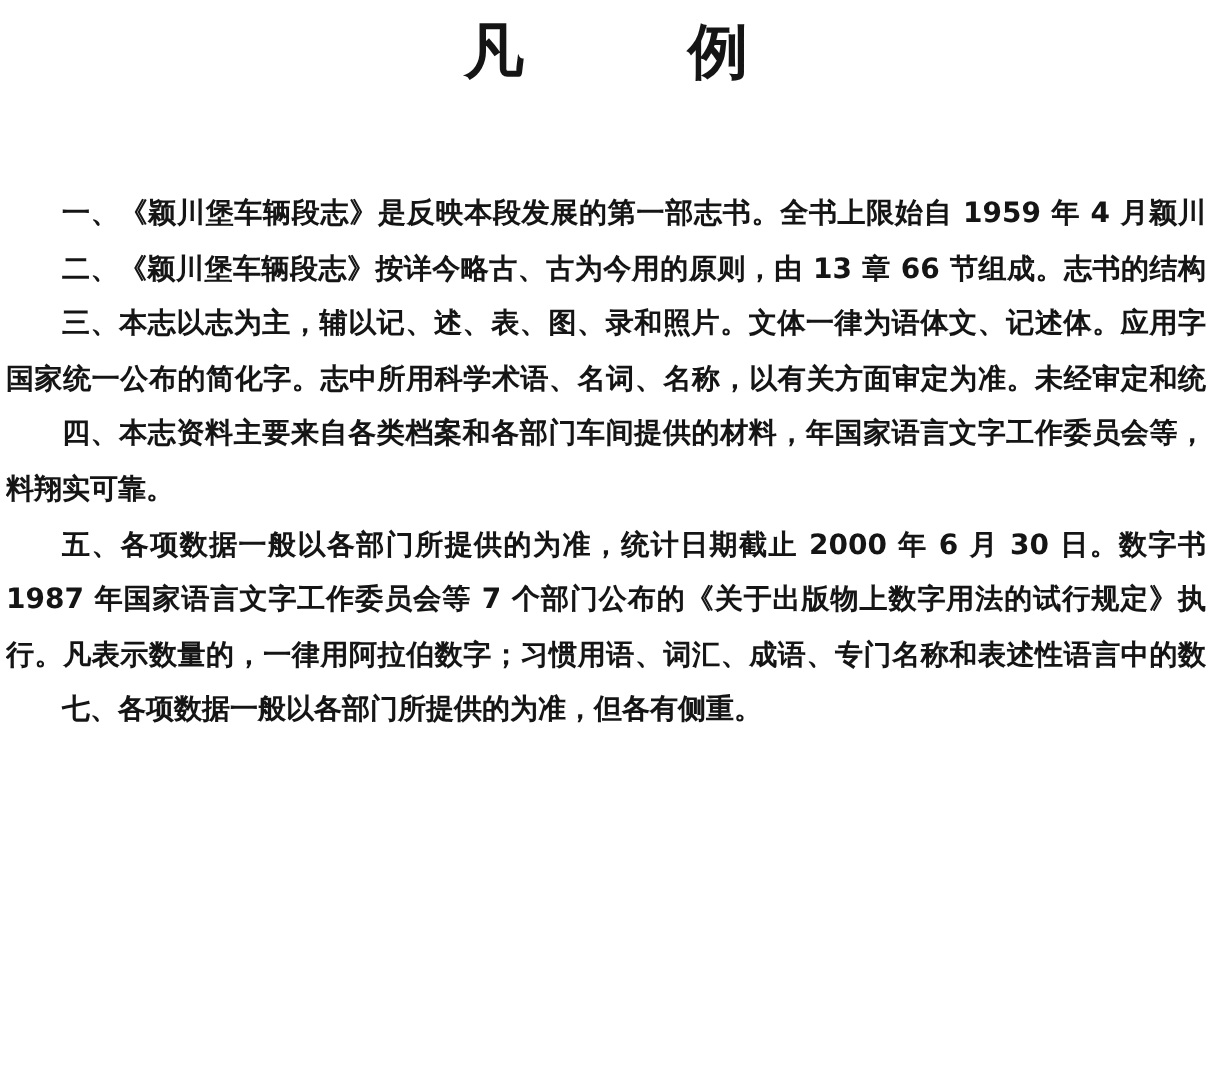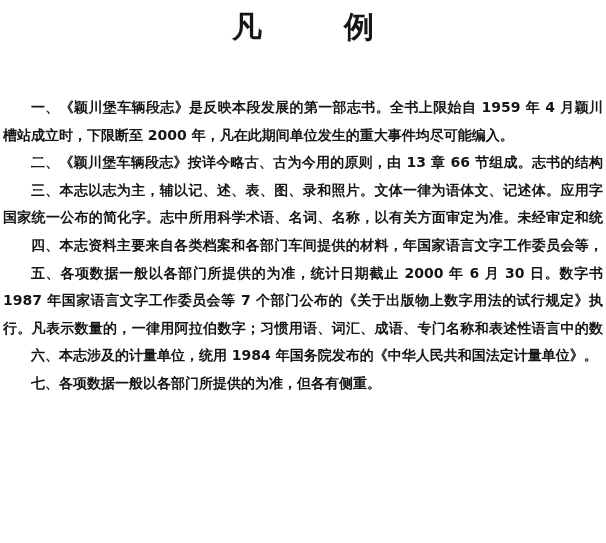--- a/index.html
+++ b/index.html
@@ -58,44 +58,41 @@
 
   <h1 class="title">
     <span>凡</span>
     <span>例</span>
   </h1>
 
   <div class="doc-body">
 
     <div class="para">
       <div class="line just indent">一、《颖川堡车辆段志》是反映本段发展的第一部志书。全书上限始自 1959 年 4 月颖川堡洗</div>
-      <div class="line">槽站成立时，下限断至 2000 年，凡在此期间单位发生的重大事件均尽可能编入。</div>
     </div>
 
     <div class="para">
       <div class="line just indent">二、《颖川堡车辆段志》按详今略古、古为今用的原则，由 13 章 66 节组成。志书的结构按章、</div>
     </div>
 
     <div class="para">
       <div class="line just indent">三、本志以志为主，辅以记、述、表、图、录和照片。文体一律为语体文、记述体。应用字体均为</div>
       <div class="line just">国家统一公布的简化字。志中所用科学术语、名词、名称，以有关方面审定为准。未经审定和统一</div>
     </div>
 
     <div class="para">
       <div class="line just indent">四、本志资料主要来自各类档案和各部门车间提供的材料，年国家语言文字工作委员会等，资</div>
+      <div class="line">料翔实可靠。</div>
     </div>
 
     <div class="para">
       <div class="line just indent">五、各项数据一般以各部门所提供的为准，统计日期截止 2000 年 6 月 30 日。数字书写，按照</div>
       <div class="line just">1987 年国家语言文字工作委员会等 7 个部门公布的《关于出版物上数字用法的试行规定》执</div>
       <div class="line just">行。凡表示数量的，一律用阿拉伯数字；习惯用语、词汇、成语、专门名称和表述性语言中的数字，</div>
     </div>
 
-    <div class="para">
-      <div class="line indent">六、本志涉及的计量单位，统用 1984 年国务院发布的《中华人民共和国法定计量单位》。</div>
-    </div>
 
     <div class="para">
       <div class="line indent">七、各项数据一般以各部门所提供的为准，但各有侧重。</div>
     </div>
 
   </div>
 </div>
 
 </body></html>

